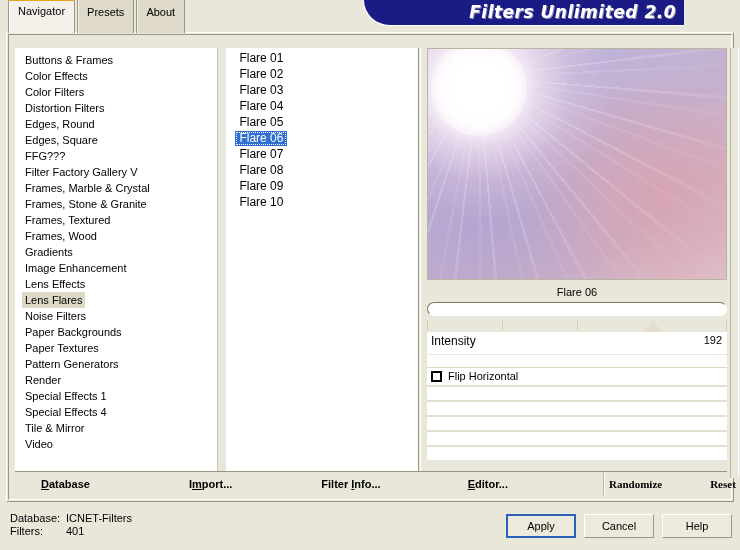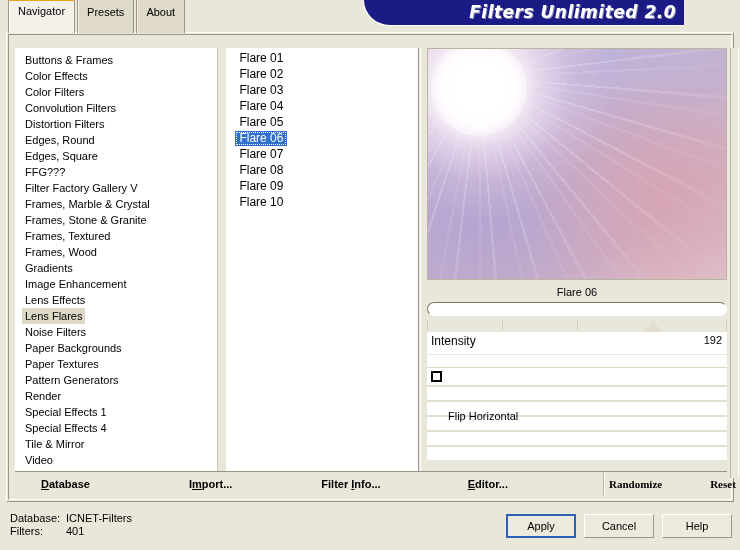--- a/index.html
+++ b/index.html
@@ -317,21 +317,20 @@
     left: 4px; top: 3px;
     width: 11px; height: 11px;
     background: #ffffff;
     border: 2px solid #000000;
     box-sizing: border-box;
   }
   .cbox-label {
     position: absolute;
     left: 21px; top: 2px;
     font-size: 11px;
-    margin-top: 40px;
   }
   .row-empty {
     width: 300px;
     height: 15px;
     background: #ffffff;
     border-top: 2px solid #e3dfd0;
     box-sizing: border-box;
   }
 
   .right-scroll {
@@ -438,21 +437,20 @@
 
 <div class="main-panel">
   <div class="inner-frame"></div>
 
   <div class="columns">
 
     <div class="cat-list" id="cat-list">
         <div class="cat-row"><span class="cat-item">Buttons &amp; Frames</span></div>
         <div class="cat-row"><span class="cat-item">Color Effects</span></div>
         <div class="cat-row"><span class="cat-item">Color Filters</span></div>
-        <div class="cat-row"><span class="cat-item">Convolution Filters</span></div>
         <div class="cat-row"><span class="cat-item">Distortion Filters</span></div>
         <div class="cat-row"><span class="cat-item">Edges, Round</span></div>
         <div class="cat-row"><span class="cat-item">Edges, Square</span></div>
         <div class="cat-row"><span class="cat-item">FFG???</span></div>
         <div class="cat-row"><span class="cat-item">Filter Factory Gallery V</span></div>
         <div class="cat-row"><span class="cat-item">Frames, Marble &amp; Crystal</span></div>
         <div class="cat-row"><span class="cat-item">Frames, Stone &amp; Granite</span></div>
         <div class="cat-row"><span class="cat-item">Frames, Textured</span></div>
         <div class="cat-row"><span class="cat-item">Frames, Wood</span></div>
         <div class="cat-row"><span class="cat-item">Gradients</span></div>

